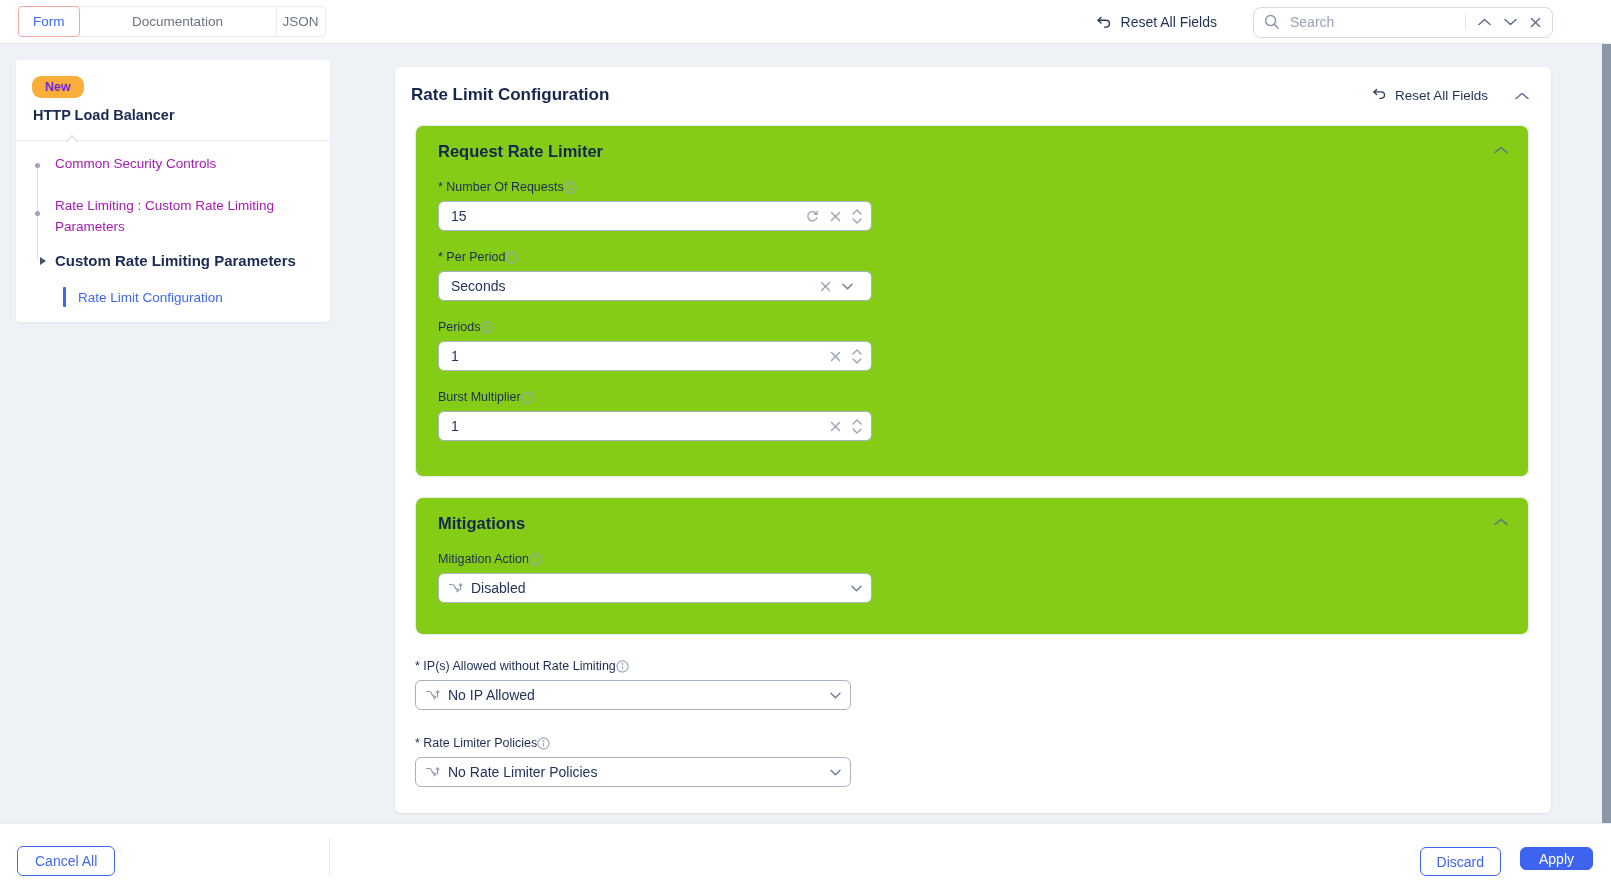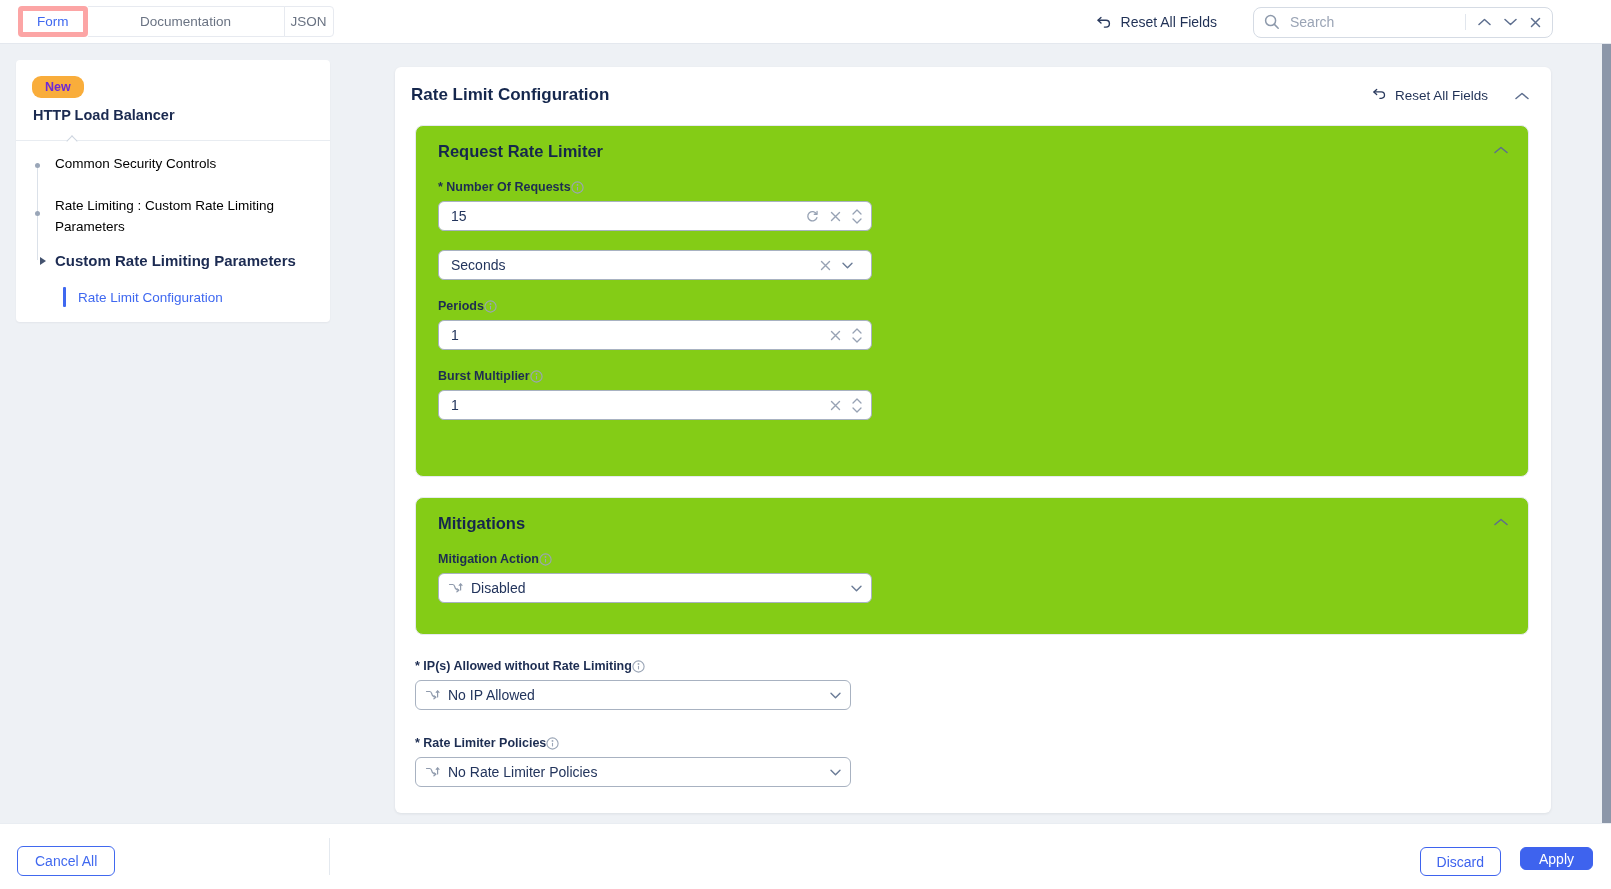--- a/index.html
+++ b/index.html
@@ -4,42 +4,42 @@
 <style>
   * { box-sizing: border-box; }
   html,body { margin:0; padding:0; background:#fff; }
   body { font-family:"Liberation Sans", sans-serif; }
   .page { position:relative; width:1611px; height:889px; background:#eef1f5; overflow:hidden; }
 
   
   .topbar { position:absolute; left:0; top:0; width:1611px; height:44px; background:#fff; border-bottom:1px solid #e4e8ee; }
   .tabs { position:absolute; left:18px; top:6px; display:flex; height:31px; }
   .tab { display:flex; align-items:center; justify-content:center; font-size:13.5px; background:#fff; cursor:pointer; }
-  .tab-form { padding:0 14px; border:5px solid #fca5a5; color:#3f68f0; border-radius:4px; position:relative; z-index:2; }
+  .tab-form { padding:0 14px; border:1px solid #fca5a5; color:#3f68f0; border-radius:4px; position:relative; z-index:2; }
   .tab-doc { width:197px; border:1px solid #e7eaf0; border-left:none; color:#6a7383; border-radius:0; }
   .tab-json { width:50px; border:1px solid #e7eaf0; border-left:1px solid #e7eaf0; color:#6a7383; border-radius:0 4px 4px 0; margin-left:-1px; }
   .topbar-right { position:absolute; right:58px; top:0; height:44px; display:flex; align-items:center; gap:36px; }
   .reset-all { display:flex; align-items:center; gap:9px; font-size:14px; color:#1f3055; cursor:pointer; }
   .reset-all svg { display:block; }
   .searchbox { width:300px; height:31px; border:1px solid #d5dbe4; border-radius:8px; background:#fff; display:flex; align-items:center; padding:0 11px 0 10px; }
   .searchbox input { border:none; outline:none; flex:1; min-width:0; font-family:inherit; font-size:14px; color:#2a3a5c; background:transparent; margin-left:8px; }
   .searchbox input::placeholder { color:#9aa4b5; }
   .sdiv { width:1px; height:16px; background:#e1e6ed; margin:0 12px 0 6px; }
   .s-ico { display:flex; align-items:center; color:#5d6e8e; cursor:pointer; margin-left:0; }
   .s-ico + .s-ico { margin-left:13px; }
 
   
   .sidebar { position:absolute; left:16px; top:60px; width:314px; height:262px; background:#fff; border-radius:4px; box-shadow:0 1px 2px rgba(16,24,40,.05); }
   .badge { position:absolute; left:16px; top:16px; background:#f9ad3b; color:#6d28d9; font-size:12.5px; font-weight:bold; padding:4px 13px; border-radius:9px; }
   .side-title { position:absolute; left:17px; top:47px; font-size:14.5px; font-weight:bold; color:#1b2a50; }
   .side-divider { position:absolute; left:0; top:80px; width:100%; border-top:1px solid #e8ecf1; }
   .notch { position:absolute; left:52px; top:-4.5px; width:8px; height:8px; background:#fff; transform:rotate(45deg); border-left:1px solid #cdd5df; border-top:1px solid #cdd5df; }
   .tree-line { position:absolute; left:21px; top:108px; height:92px; border-left:1px solid #dbe1e9; }
   .dot { position:absolute; width:5px; height:5px; border-radius:50%; background:#9aa6b8; }
-  .t-item { position:absolute; font-size:13.5px; color:#000000; cursor:pointer; }
+  .t-item { position:absolute; font-size:13.5px; color:#a21caf; cursor:pointer; }
   .t1 { left:39px; top:96px; }
   .t2 { left:39px; top:135px; width:246px; line-height:21px; }
   .t3 { left:39px; top:192px; font-size:15px; font-weight:bold; color:#1c2b52; }
   .caret-right { position:absolute; left:24px; top:197px; width:0; height:0; border-left:6px solid #44536f; border-top:4px solid transparent; border-bottom:4px solid transparent; }
   .t4 { left:62px; top:230px; color:#3f68f0; }
   .bluebar { position:absolute; left:47px; top:227px; width:3px; height:20px; background:#3f68f0; border-radius:1px; }
 
   
   .panel { position:absolute; left:395px; top:67px; width:1156px; height:746px; background:#fff; border-radius:6px; box-shadow:0 1px 3px rgba(16,24,40,.08); }
   .panel-title { position:absolute; left:16px; top:18px; font-size:17px; font-weight:bold; color:#15274d; }
@@ -47,21 +47,21 @@
   .panel-reset { display:flex; align-items:center; gap:8px; font-size:13.5px; color:#1f3055; cursor:pointer; }
   .collapse { display:flex; align-items:center; color:#5d6e8e; cursor:pointer; }
 
   .seccard { position:absolute; left:20px; width:1114px; border:1px solid #e6eaf0; border-radius:8px; background:#84cc16; padding:16px 20px 7px 22px; }
   .card1 { top:58px; height:352px; }
   .card2 { top:430px; height:138px; }
   .sec-title { font-size:16.5px; font-weight:bold; color:#15274d; }
   .sec-collapse { position:absolute; right:20px; top:20px; }
 
   .field { margin-top:19px; }
-  .flabel { display:flex; align-items:center; gap:0; font-size:12.5px; font-weight:bold; color:#1d2d52; margin-bottom:7px; }
+  .flabel { display:flex; align-items:center; gap:0; font-size:12.5px; font-weight:normal; color:#1d2d52; margin-bottom:7px; }
   .flabel .info { display:flex; color:#9aa5b6; cursor:pointer; }
 
   .ctl { display:flex; align-items:center; width:434px; height:30px; border:1px solid #a8b2c1; border-radius:6px; background:#fff; font-size:14px; color:#22345c;justify-content:space-between; }
   .ctl input { border:none; outline:none; flex:1; min-width:0; padding:0 0 0 12px; font-family:inherit; font-size:14px; color:#22345c; background:transparent; }
   .ctl .icons { display:flex; align-items:center; gap:11px; padding-right:9px; color:#97a2b4; }
   .ctl .icons .ic { display:flex; align-items:center; cursor:pointer; }
   .ctl.select { cursor:pointer; padding-right:9px; }
   .ctl.select .txt { flex:1; padding-left:12px; }
   .ctl.select .txt.with-ico { padding-left:8px; }
   .ctl.select .branch { display:flex; align-items:center; color:#8f9aac; margin-left:9px; }
@@ -205,20 +205,30 @@
               <svg width="10" height="17" viewBox="0 0 10 17" fill="none" stroke="currentColor" stroke-width="1.3" stroke-linecap="round" stroke-linejoin="round">
                   <polyline points="1,6 5,2 9,6"></polyline>
                   <polyline points="1,11 5,15 9,11"></polyline>
                 </svg>
             </span>
           </span>
         </div>
       </div>
 
       <div class="field">
+        <div class="flabel">
+          <span>* Per Period</span>
+          <span class="info">
+            <svg width="13" height="13" viewBox="0 0 13 13" fill="none" stroke="currentColor" stroke-width="1.1">
+                <circle cx="6.5" cy="6.5" r="5.6"></circle>
+                <line x1="6.5" y1="5.9" x2="6.5" y2="9.4"></line>
+                <circle cx="6.5" cy="3.9" r="0.4" fill="currentColor"></circle>
+              </svg>
+          </span>
+        </div>
         <div class="ctl select">
           <span class="txt">Seconds</span>
           <span class="icons">
             <span class="ic">
               <svg width="11" height="11" viewBox="0 0 11 11" fill="none" stroke="currentColor" stroke-width="1.4" stroke-linecap="round">
                   <path d="M1.5 1.5 L9.5 9.5 M9.5 1.5 L1.5 9.5"></path>
                 </svg>
             </span>
             <span class="ic chev">
               <svg width="11" height="7" viewBox="0 0 11 7" fill="none" stroke="currentColor" stroke-width="1.4" stroke-linecap="round" stroke-linejoin="round">

